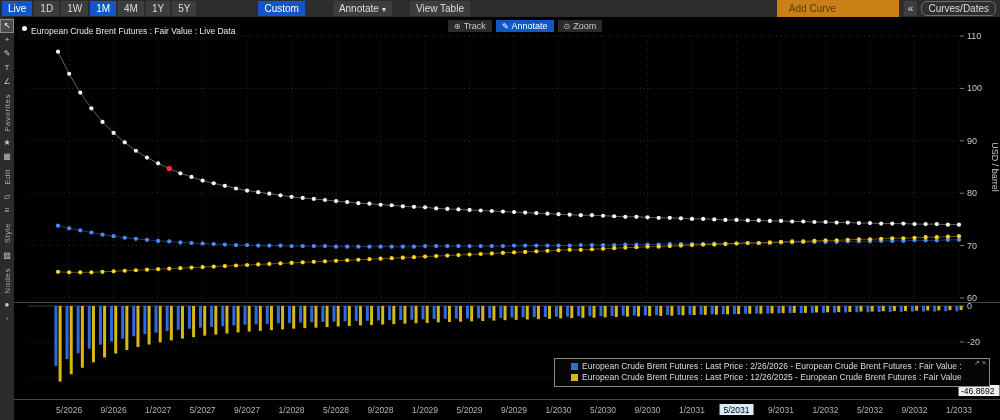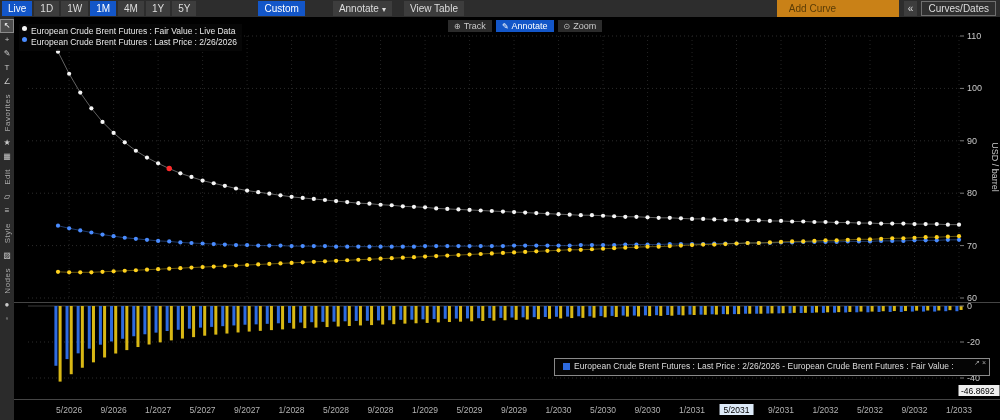--- a/index.html
+++ b/index.html
@@ -10,28 +10,28 @@
   
   .toolbar { position:absolute; top:0; left:0; width:1000px; height:17px;
              background:#2d2d2d; display:flex; align-items:center;
              font-size:10px; color:#ddd; padding:0 2px; }
   .tb-btn { height:15px; line-height:15px; padding:0 6px; margin-right:2px;
             background:#3d3d3d; color:#ddd; white-space:nowrap; cursor:pointer; }
   .tb-btn.active { background:#1356c8; color:#fff; }
   .tb-btn.bordered { border:1px solid #6f6f6f; background:#2f2f2f; line-height:13px; }
   #custom-btn { margin-left:60px; }
   #advanced-btn { margin-left:26px; }
-  #viewtable-btn { margin-left:10px; }
+  #viewtable-btn { margin-left:16px; }
   .caret { font-size:8px; margin-left:3px; }
   #add-curve-input { margin-left:auto; width:122px; height:21px; border:0;
             background:#c98117; color:#4a3000; font-size:10px; padding:0 12px;
             font-family:"Liberation Sans", sans-serif; }
   #add-curve-input::placeholder { color:#5a3c06; opacity:1; }
   #collapse-btn { margin-left:5px; padding:0 4px; }
-  #curves-dates-btn { margin-left:2px; margin-right:2px; }
+  #curves-dates-btn { margin-left:2px; margin-right:2px;border-radius:6px; }
 
   
   .sidebar { position:absolute; top:17px; left:0; width:14px; height:403px;
              background:#2b2b2b; display:flex; flex-direction:column;
              align-items:center; padding-top:2px; }
   .sb-icon { width:12px; height:12px; margin:1px 0; font-size:8px; line-height:12px;
              text-align:center; color:#c9c9c9; cursor:pointer; }
   .sb-icon.selected { background:#4d4d4d; outline:1px solid #8a8a8a; color:#fff; }
   .sb-label { writing-mode:vertical-rl; transform:rotate(180deg);
               font-size:8px; color:#a8a8a8; margin:5px 0; letter-spacing:.5px; }
@@ -48,21 +48,21 @@
   .legend-dot { width:5px; height:5px; border-radius:50%; margin-right:4px; flex:0 0 auto; }
 
   .chart-btns { position:absolute; left:434px; top:3px; z-index:5; display:flex; gap:4px;
                 font-size:9px; }
   .cbtn { display:flex; align-items:center; gap:3px; background:#2b2b2b; color:#c9c9c9;
           padding:1px 6px; cursor:pointer; }
   .cbtn.active { background:#1356c8; color:#fff; }
   .cbtn .ic { font-size:8px; }
 
   .legend-bottom { position:absolute; left:540px; top:341px; width:436px; z-index:6;
-                   border:1px solid #8a8a8a; background:#050505; padding:2px 8px 3px;
+                   border:1px solid #8a8a8a; background:#050505; padding:2px 16px 3px;
                    font-size:8.5px; color:#ddd; }
   .lb-row { display:flex; align-items:center; line-height:11px; white-space:nowrap;
             overflow:hidden; }
   .lb-swatch { width:7px; height:7px; margin-right:4px; flex:0 0 auto; }
   .lb-icons { position:absolute; right:3px; top:0; font-size:7px; color:#aaa; }
 </style>
 </head>
 <body>
 
 <div class="app">
@@ -615,24 +615,20 @@
           <text x="900.5061728395062" y="395.5" text-anchor="middle" fill="#b3b3b3" font-size="8.5">9/2032</text>
           <text x="945" y="395.5" text-anchor="middle" fill="#b3b3b3" font-size="8.5">1/2033</text>
         </g>
       </svg>
 
     <div class="legend-top" id="legend-top">
         <div class="legend-row">
           <span class="legend-dot" style="background: rgb(245, 245, 245);"></span>
           <span>European Crude Brent Futures : Fair Value : Live Data</span>
         </div>
-        <div class="legend-row">
-          <span class="legend-dot" style="background: rgb(74, 140, 255);"></span>
-          <span>European Crude Brent Futures : Last Price : 2/26/2026</span>
-        </div>
       </div>
 
     <div class="chart-btns" id="chart-btns">
         <span class="cbtn">
           <span class="ic">⊕</span>
           <span>Track</span>
         </span>
         <span class="cbtn active">
           <span class="ic">✎</span>
           <span>Annotate</span>
@@ -642,16 +638,20 @@
           <span>Zoom</span>
         </span>
       </div>
 
     <div class="legend-bottom" id="legend-bottom">
       <span class="lb-icons">↗ ×</span>
     <div class="lb-row">
           <span class="lb-swatch" style="background: rgb(46, 107, 224);"></span>
           <span>European Crude Brent Futures : Last Price : 2/26/2026 - European Crude Brent Futures : Fair Value :</span>
         </div>
+        <div class="lb-row">
+          <span class="lb-swatch" style="background: rgb(217, 184, 20);"></span>
+          <span>European Crude Brent Futures : Last Price : 12/26/2025 - European Crude Brent Futures : Fair Value</span>
+        </div>
       </div>
   </div>
 
 </div>
 
 </body></html>

